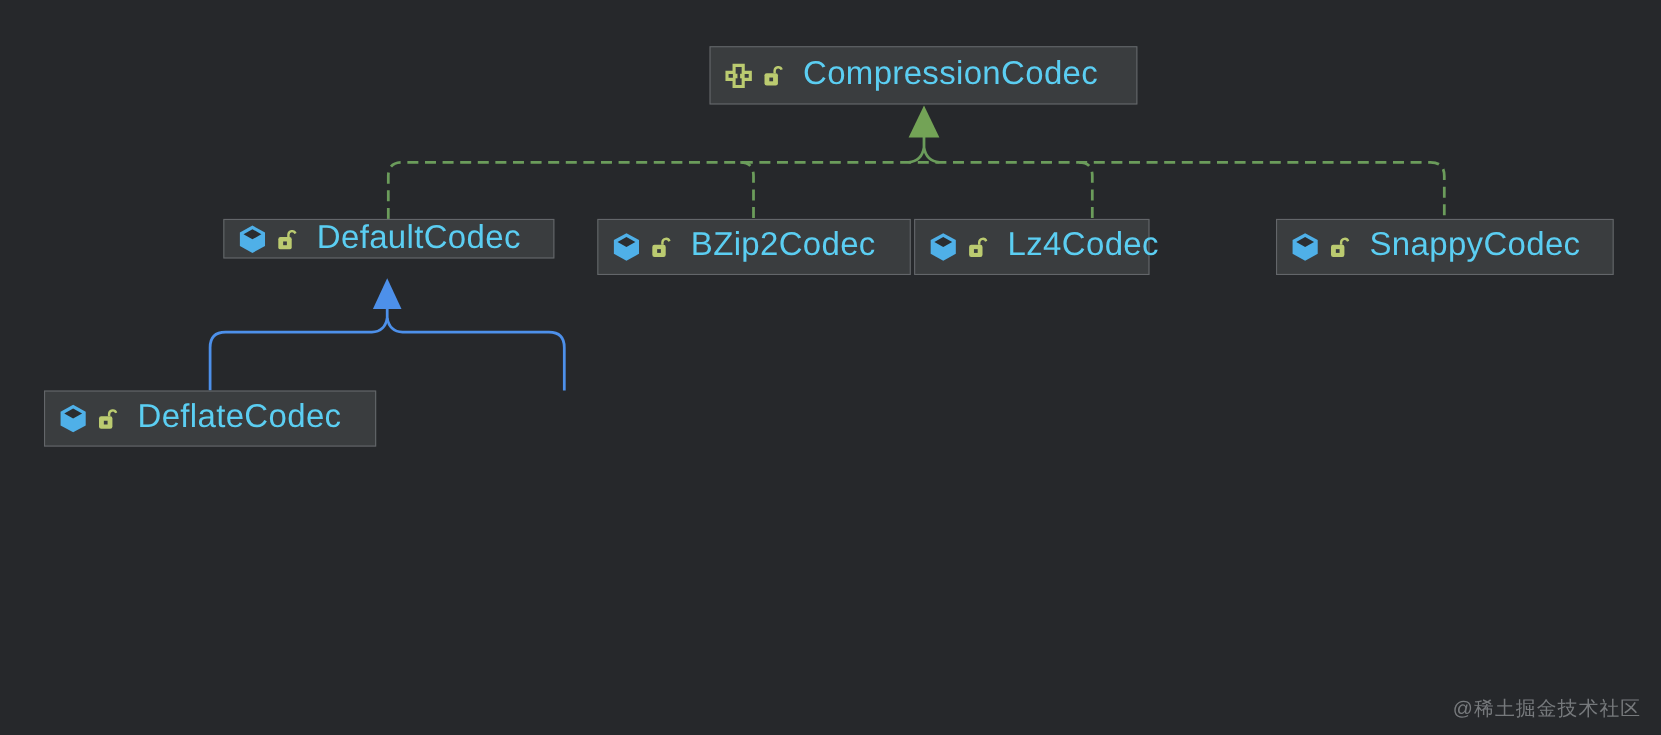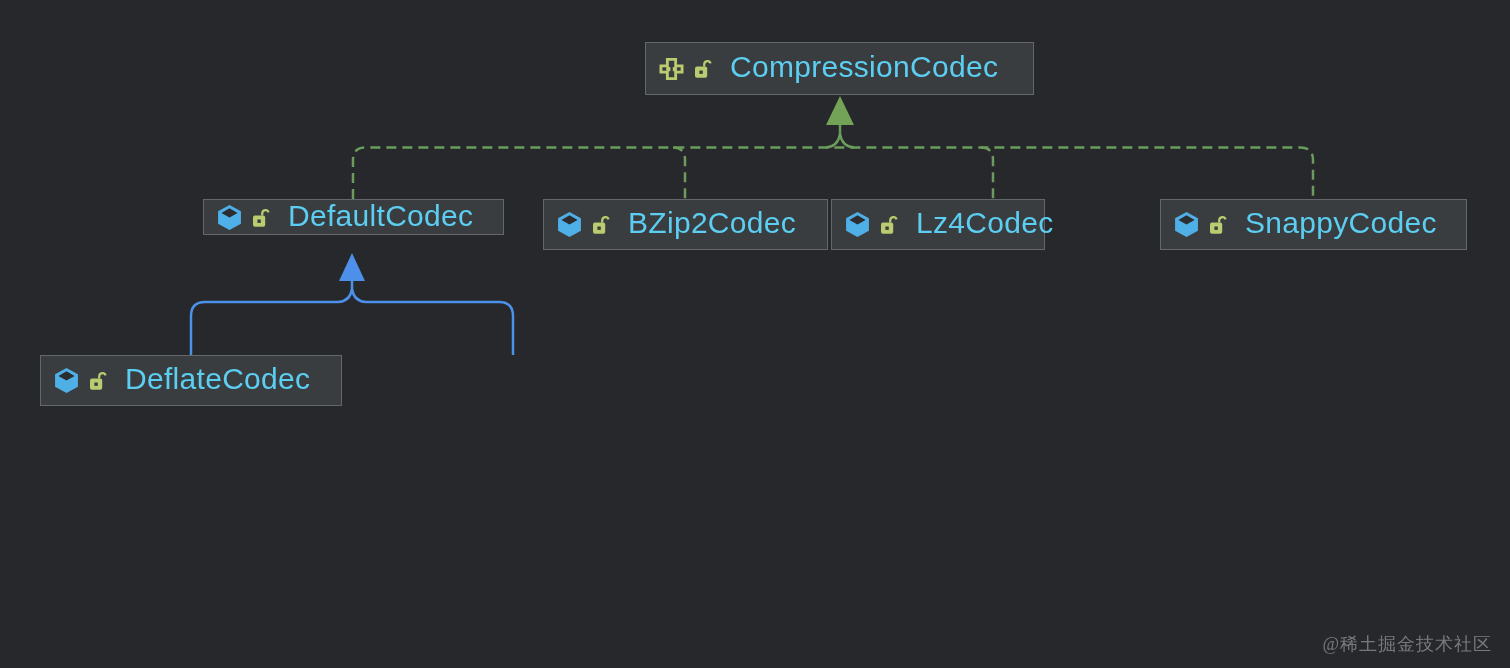--- a/index.html
+++ b/index.html
@@ -28,21 +28,21 @@
   }
   .node .ic{display:flex;align-items:center;flex:none;}
   .node .ic.first{margin-right:9px;}
   .node .ic.lock{margin-right:18px;}
   .node .lbl{
     color:var(--label);font-size:30px;line-height:1;letter-spacing:.3px;
     white-space:nowrap;padding-bottom:3px;
   }
   #watermark{
     position:absolute;right:18px;bottom:12px;font-size:18px;
-    color:var(--watermark);opacity:.85;letter-spacing:1px;font-family:Liberation Serif, serif;
+    color:var(--watermark);opacity:.85;letter-spacing:1px;
   }
 </style>
 </head>
 <body>
 
 <div id="canvas">
 
   <svg id="edges" viewBox="0 0 1510 668">
 
     <path class="edge-green dashed" d="M 353 199 V 160 Q 353 147.5 365.5 147.5 H 1300.5 Q 1313 147.5 1313 160 V 199"></path>

